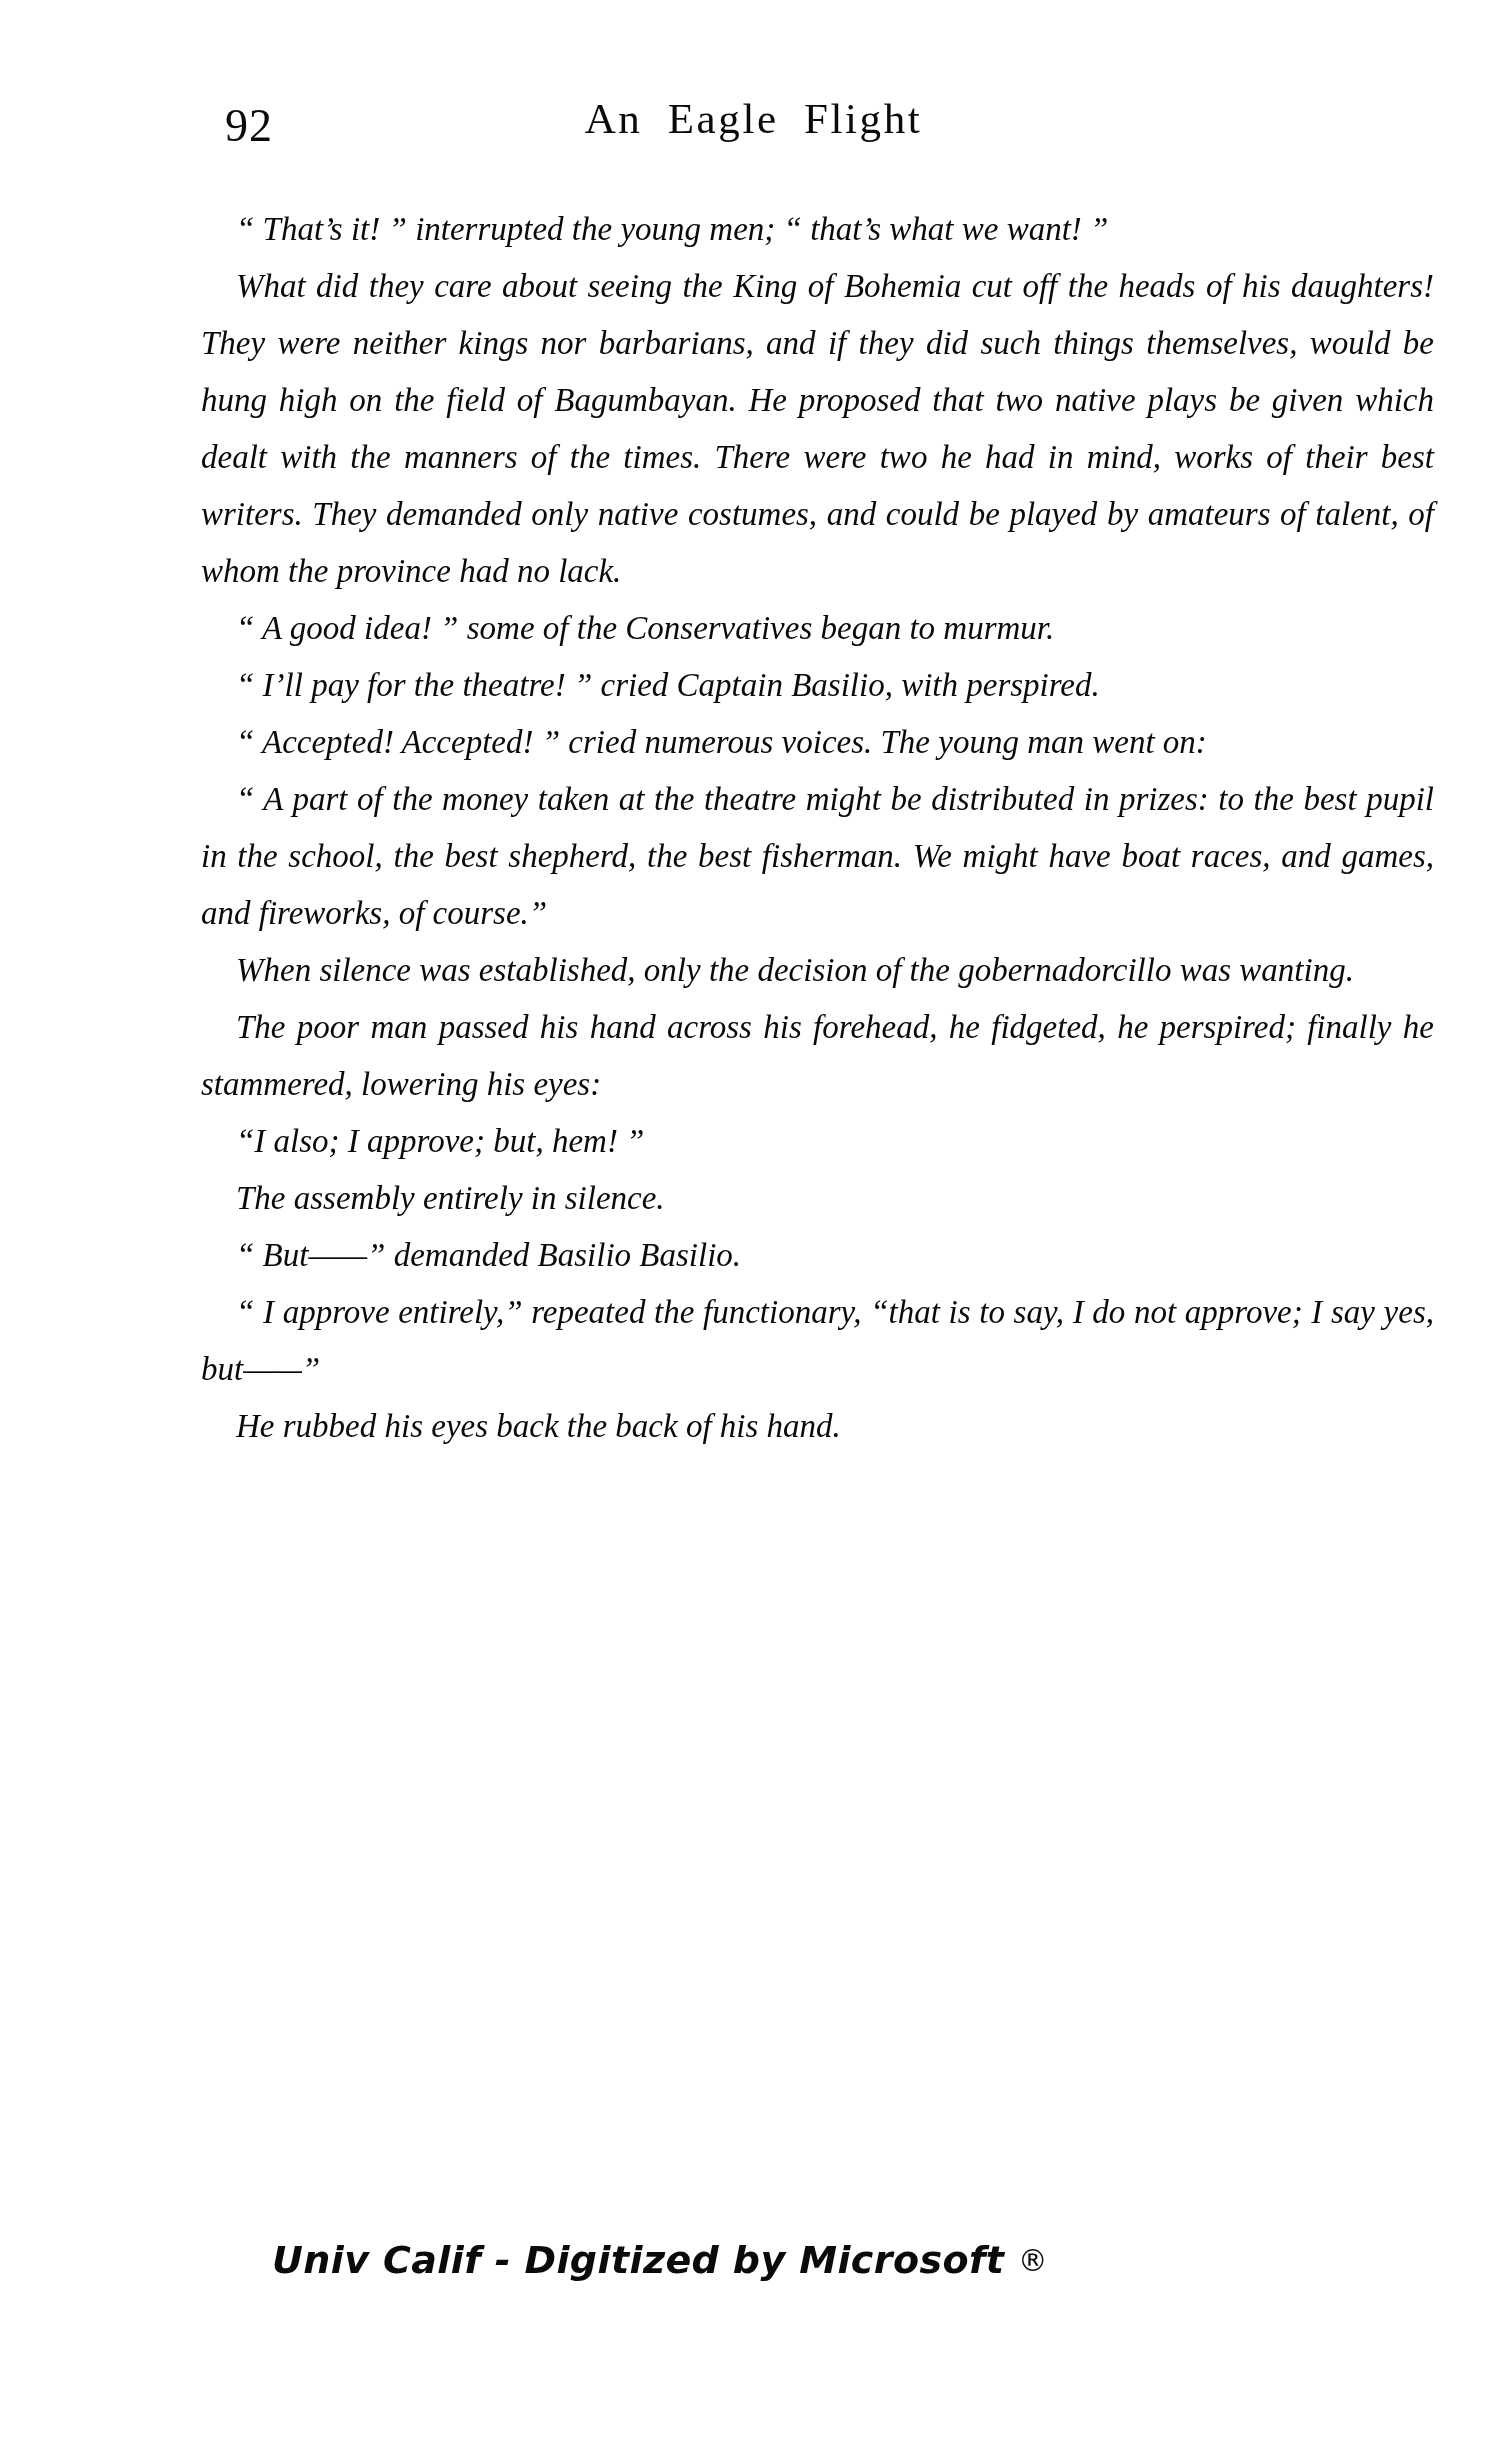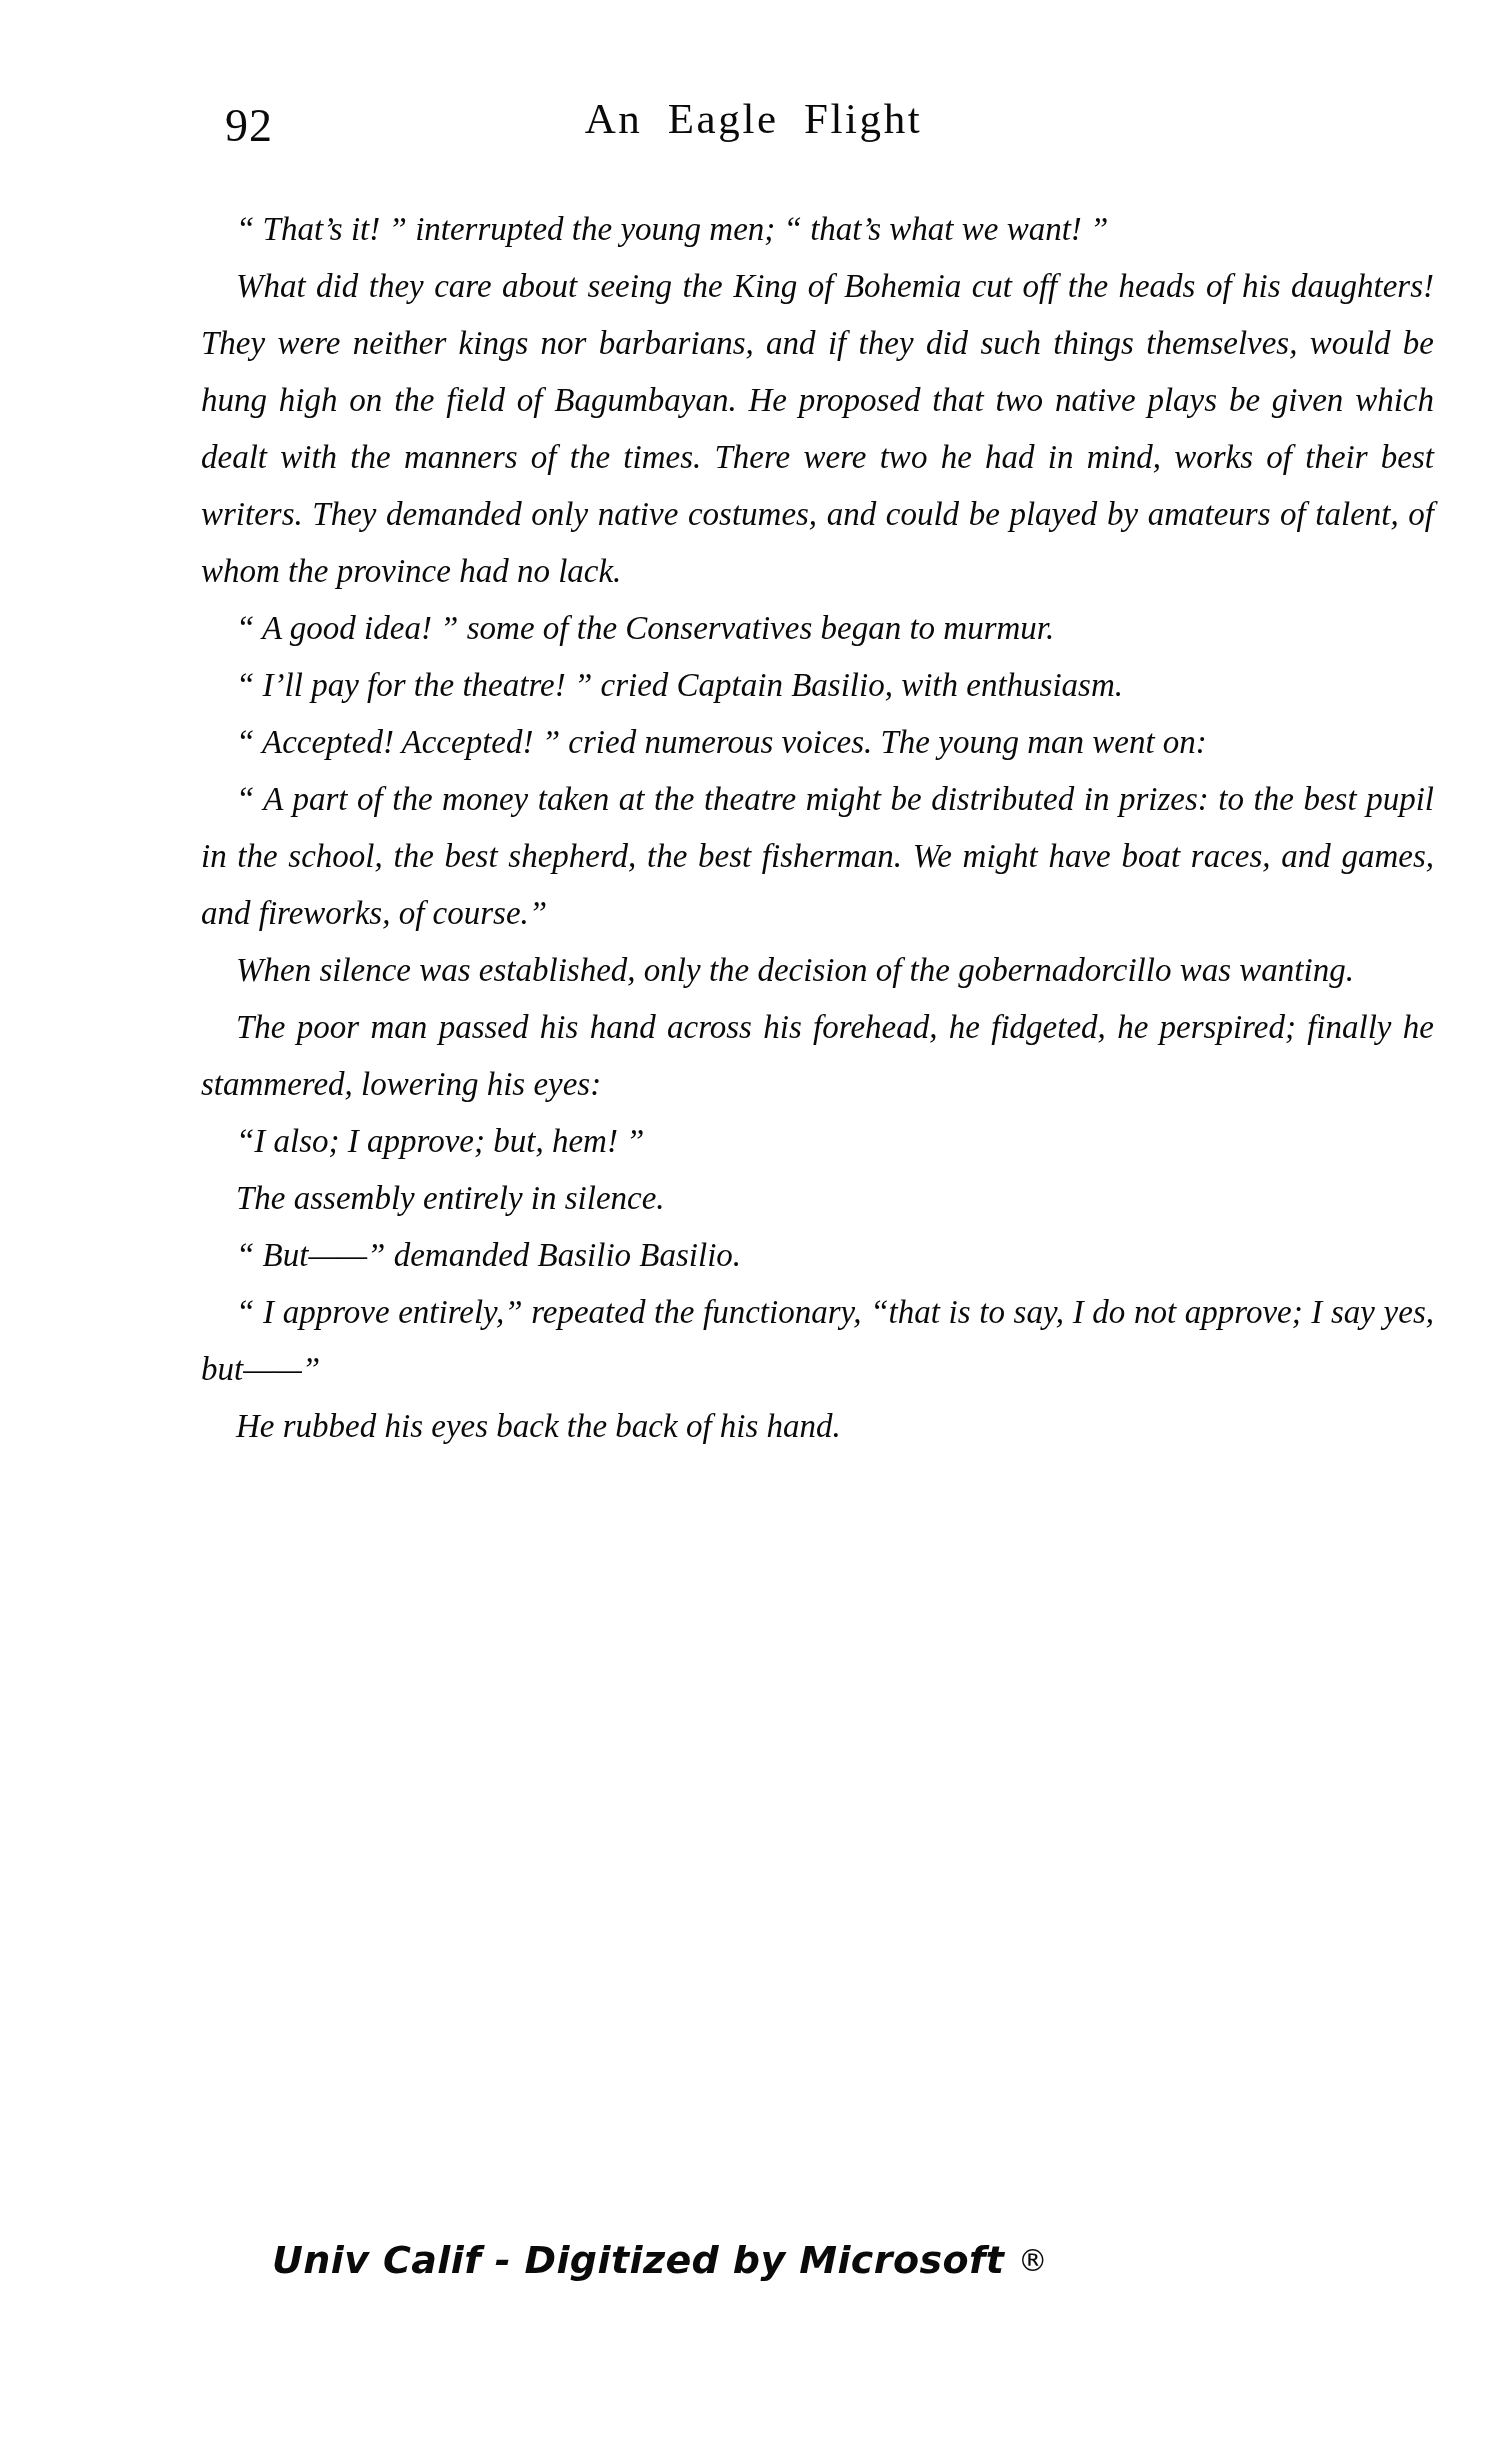--- a/index.html
+++ b/index.html
@@ -87,21 +87,21 @@
 
   <div class="header">
     <div class="folio">92</div>
     <div class="running-title">An Eagle Flight</div>
   </div>
 
   <div class="body-text">
     <p>“ That’s it! ” interrupted the young men; “ that’s what we want! ”</p>
     <p>What did they care about seeing the King of Bohemia cut off the heads of his daughters! They were neither kings nor barbarians, and if they did such things themselves, would be hung high on the field of Bagumbayan. He proposed that two native plays be given which dealt with the manners of the times. There were two he had in mind, works of their best writers. They demanded only native costumes, and could be played by amateurs of talent, of whom the province had no lack.</p>
     <p>“ A good idea! ” some of the Conservatives began to murmur.</p>
-    <p>“ I’ll pay for the theatre! ” cried Captain Basilio, with enthusiasm.</p>
+    <p>“ I’ll pay for the theatre! ” cried Captain Basilio, with perspired.</p>
     <p>“ Accepted! Accepted! ” cried numerous voices. The young man went on:</p>
     <p>“ A part of the money taken at the theatre might be distributed in prizes: to the best pupil in the school, the best shepherd, the best fisherman. We might have boat races, and games, and fireworks, of course.”</p>
     <p>When silence was established, only the decision of the gobernadorcillo was wanting.</p>
     <p>The poor man passed his hand across his forehead, he fidgeted, he perspired; finally he stammered, lowering his eyes:</p>
     <p>“I also; I approve; but, hem! ”</p>
     <p>The assembly entirely in silence.</p>
     <p>“ But——” demanded Basilio Basilio.</p>
     <p>“ I approve entirely,” repeated the functionary, “that is to say, I do not approve; I say yes, but——”</p>
     <p>He rubbed his eyes back the back of his hand.</p>
   </div>

